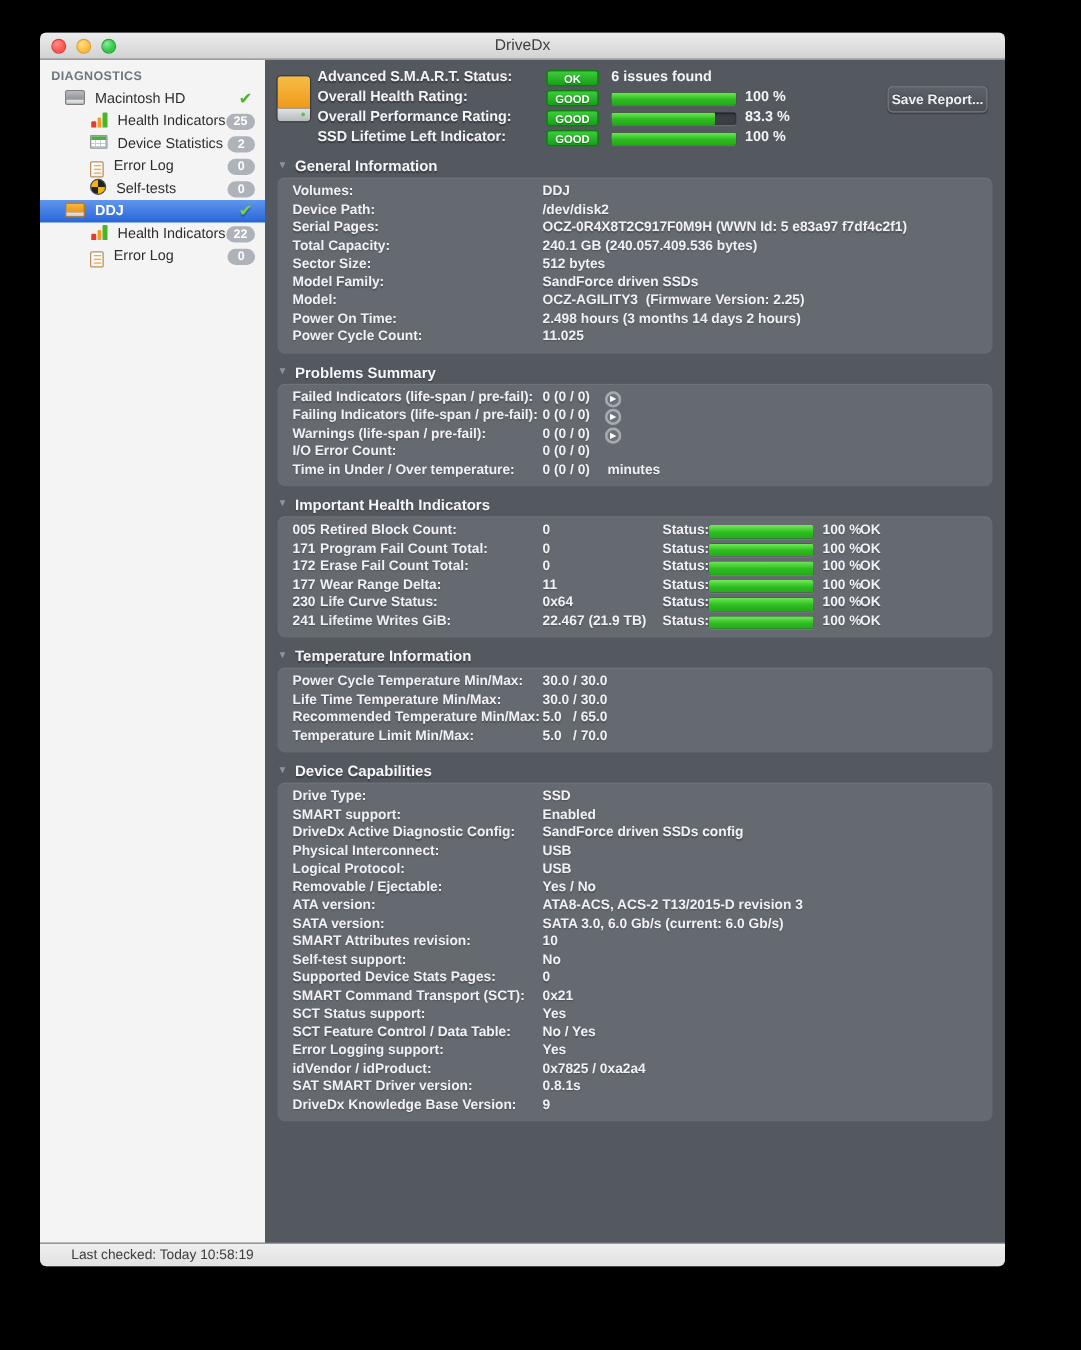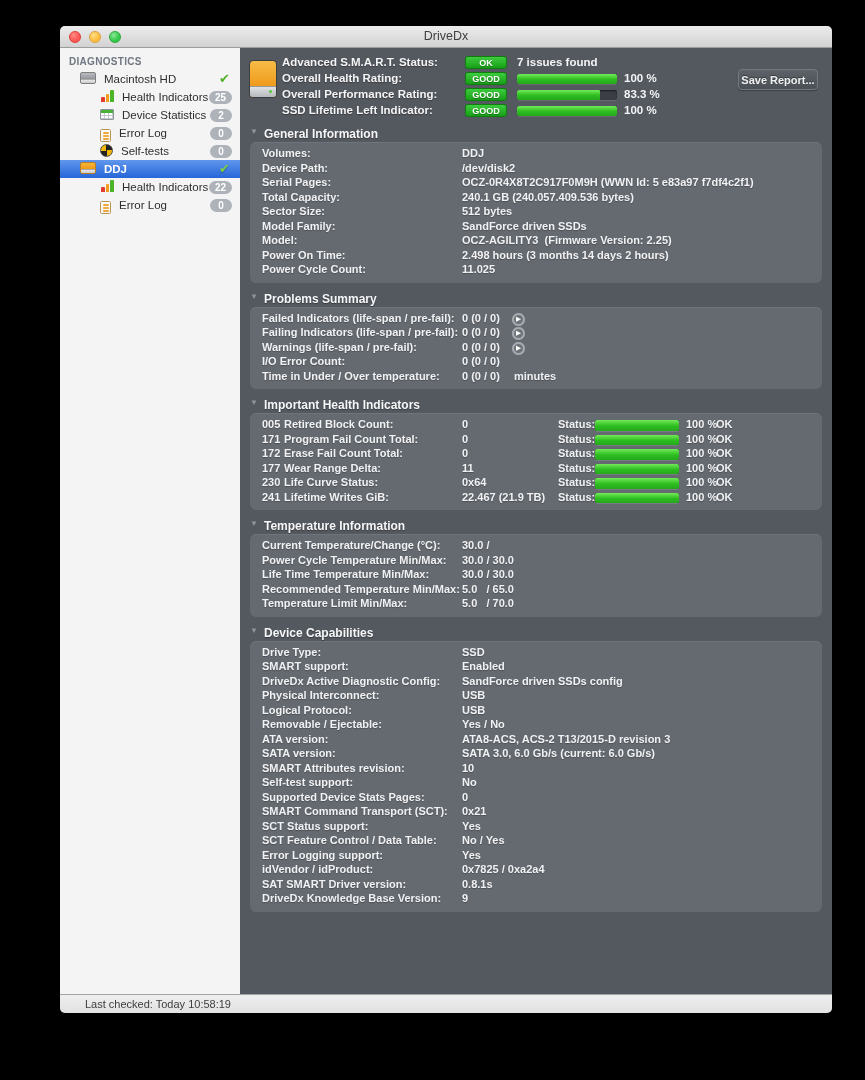--- a/index.html
+++ b/index.html
@@ -1,20 +1,20 @@
 <!DOCTYPE html>
 <html><head>
 <meta charset="utf-8">
 <style>
   * { margin:0; padding:0; box-sizing:border-box; }
   html,body { width:865px; height:1080px; background:#000; overflow:hidden;
     font-family:"Liberation Sans","DejaVu Sans",sans-serif; }
   .stage { position:relative; width:865px; height:1080px; background:#000; }
 
-  .window { position:absolute; left:60px; top:26px; width:772px; height:987px;
+  .window { position:absolute; left:32px; top:26px; width:772px; height:987px;
     border-radius:5px; overflow:hidden; background:#54585f;
     box-shadow:0 22px 60px rgba(0,0,0,.8), 0 0 0 1px rgba(0,0,0,.55); }
 
   
   .titlebar { position:relative; height:22px;
     background:linear-gradient(#ececec,#d2d2d2); border-bottom:1px solid #9c9c9c; }
   .lights { position:absolute; left:9px; top:5px; display:flex; gap:8px; }
   .light { width:12px; height:12px; border-radius:50%; display:inline-block; }
   .light.red    { background:radial-gradient(circle at 35% 30%, #ff8a85, #fc5753 60%); border:1px solid #dd3e38; }
   .light.yellow { background:radial-gradient(circle at 35% 30%, #ffe084, #fdbc40 60%); border:1px solid #d9a037; }
@@ -209,21 +209,21 @@
       <div class="main">
         <div class="summary">
           <div class="hdr-drive">
             <span class="hdr-drive-strip"></span>
               <span class="hdr-drive-led"></span>
           </div>
           <div class="sum-rows" id="summary-rows">
               <div class="sum-row">
                 <span class="sum-label">Advanced S.M.A.R.T. Status:</span>
                 <span class="badge">OK</span>
-                <span class="sum-text">7 issues found</span>
+                <span class="sum-text">6 issues found</span>
               </div>
               <div class="sum-row">
                 <span class="sum-label">Overall Health Rating:</span>
                 <span class="badge">GOOD</span>
                 <span class="sum-bar">
                   <i style="width: 100%;"></i>
                 </span>
                 <span class="sum-pct">100 %</span>
               </div>
               <div class="sum-row">
@@ -384,24 +384,20 @@
                   </span>
                   <span class="st-pct">100 %</span>
                   <span class="st-ok">OK</span>
                 </div>
               </div>
             </div>
             <div class="section">
               <div class="section-header"><span class="tri">▼</span><span class="stitle">Temperature Information</span></div>
               <div class="section-box">
                 <div class="row">
-                  <span class="rlabel">Current Temperature/Change (°C):</span>
-                  <span class="rvalue">30.0 /</span>
-                </div>
-                <div class="row">
                   <span class="rlabel">Power Cycle Temperature Min/Max:</span>
                   <span class="rvalue">30.0 / 30.0</span>
                 </div>
                 <div class="row">
                   <span class="rlabel">Life Time Temperature Min/Max:</span>
                   <span class="rvalue">30.0 / 30.0</span>
                 </div>
                 <div class="row">
                   <span class="rlabel">Recommended Temperature Min/Max:</span>
                   <span class="rvalue">5.0   / 65.0</span>

